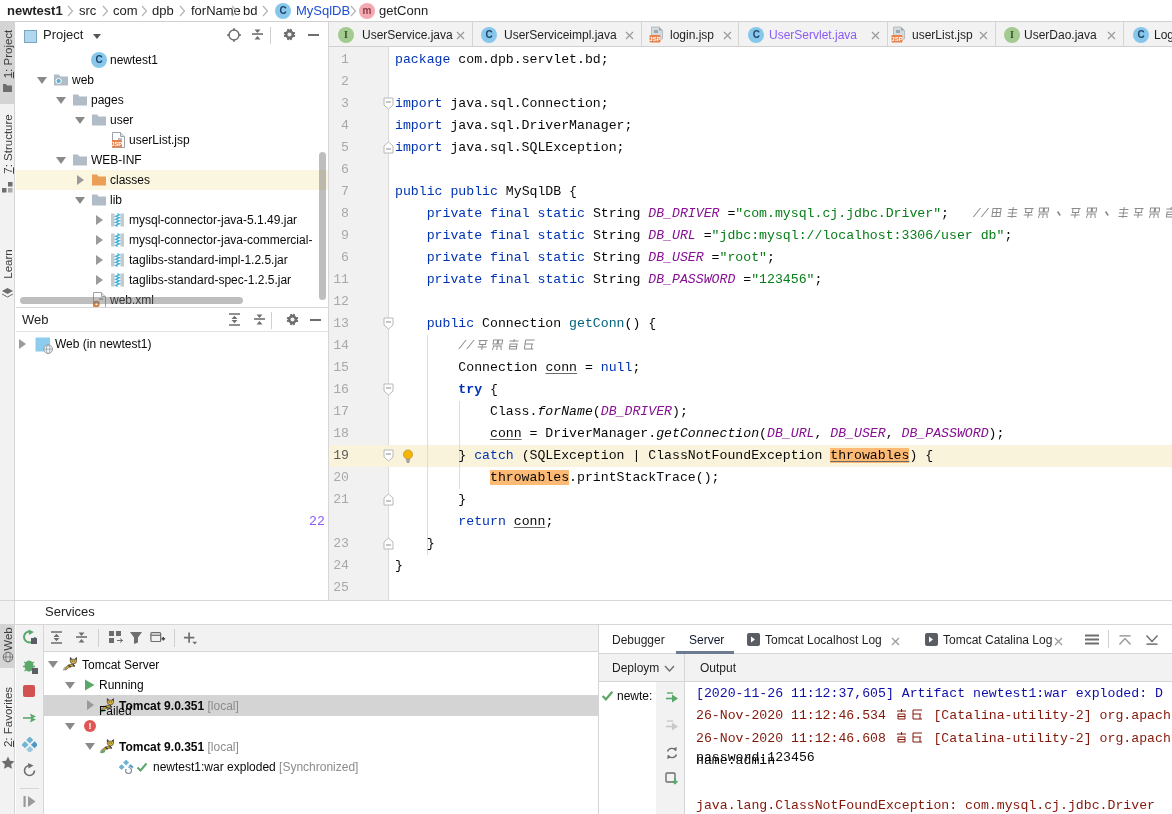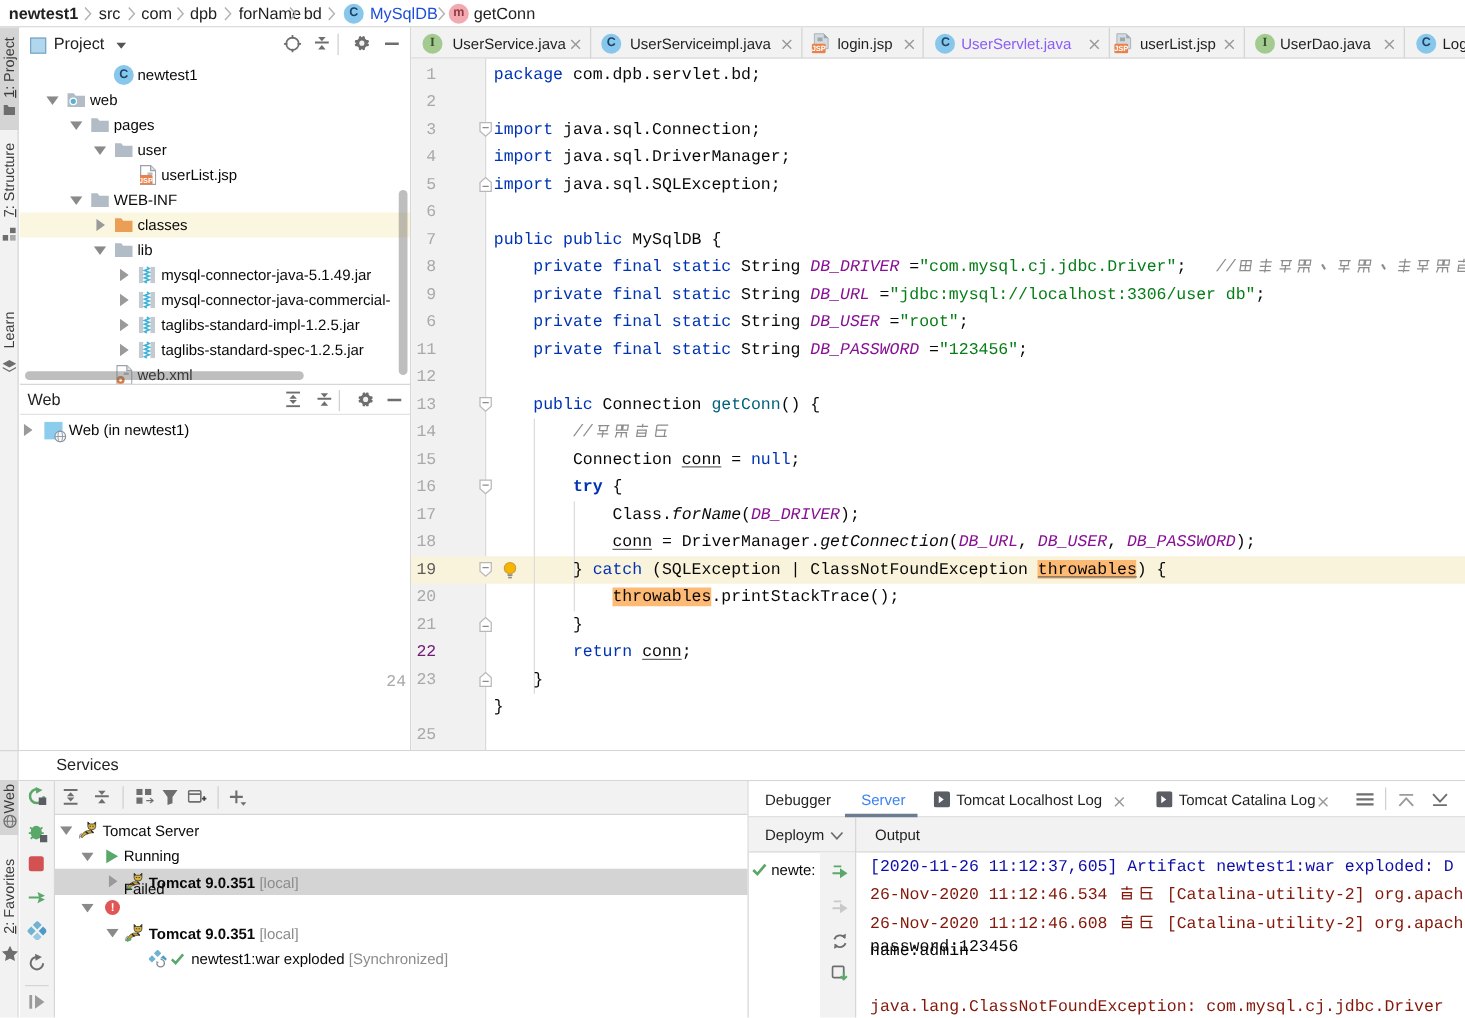--- a/index.html
+++ b/index.html
@@ -300,23 +300,23 @@
 <div class="ab mono" style="left:309px;top:294.0px;width:40px;text-align:right;color:#a9a9a9">12</div>
 <div class="ab mono" style="left:309px;top:316.0px;width:40px;text-align:right;color:#a9a9a9">13</div>
 <div class="ab mono" style="left:309px;top:338.0px;width:40px;text-align:right;color:#a9a9a9">14</div>
 <div class="ab mono" style="left:309px;top:360.0px;width:40px;text-align:right;color:#a9a9a9">15</div>
 <div class="ab mono" style="left:309px;top:382.0px;width:40px;text-align:right;color:#a9a9a9">16</div>
 <div class="ab mono" style="left:309px;top:404.0px;width:40px;text-align:right;color:#a9a9a9">17</div>
 <div class="ab mono" style="left:309px;top:426.0px;width:40px;text-align:right;color:#a9a9a9">18</div>
 <div class="ab mono" style="left:309px;top:448.0px;width:40px;text-align:right;color:#5c5c5c">19</div>
 <div class="ab mono" style="left:309px;top:470.0px;width:40px;text-align:right;color:#a9a9a9">20</div>
 <div class="ab mono" style="left:309px;top:492.0px;width:40px;text-align:right;color:#a9a9a9">21</div>
-<div class="ab mono" style="left:309px;top:514.0px;width:40px;text-align:right;color:#701a75">22</div>
+<div class="ab mono" style="left:309px;top:514.0px;width:40px;color:#8b5cf6">22</div>
 <div class="ab mono" style="left:309px;top:536.0px;width:40px;text-align:right;color:#a9a9a9">23</div>
-<div class="ab mono" style="left:309px;top:538px;width:40px;text-align:left;color:#a9a9a9">24</div>
+<div class="ab mono" style="left:309px;top:558.0px;width:40px;text-align:right;color:#a9a9a9">24</div>
 <div class="ab mono" style="left:309px;top:580.0px;width:40px;text-align:right;color:#a9a9a9">25</div>
 <svg class="ic" style="left:383px;top:96.5px" width="11" height="13" viewBox="0 0 11 13">
     <path d="M1 1 h9 v7 L5.5 12 L1 8z" fill="#fff" stroke="#b8b8b8"></path>
     <path d="M3 5h5" stroke="#8c8c8c"></path>
   </svg>
 <svg class="ic" style="left:383px;top:316.5px" width="11" height="13" viewBox="0 0 11 13">
     <path d="M1 1 h9 v7 L5.5 12 L1 8z" fill="#fff" stroke="#b8b8b8"></path>
     <path d="M3 5h5" stroke="#8c8c8c"></path>
   </svg>
 <svg class="ic" style="left:383px;top:382.5px" width="11" height="13" viewBox="0 0 11 13">
@@ -559,21 +559,21 @@
     <path d="M5.8 9 l0.8 2 1.5-1.5z" fill="#7f8b94"></path>
   </svg>
 <svg class="ic" style="left:136px;top:760.5px" width="12" height="12" viewBox="0 0 12 12">
     <path d="M1.5 6.5 L4.5 9.5 L10.5 2.5" stroke="#59a869" stroke-width="2" fill="none"></path>
   </svg>
 <div class="row" style="left:153px;top:760.3px">newtest1:war exploded <span class="g">[Synchronized]</span></div>
 <div class="ab" style="left:598px;top:624px;width:1px;height:190px;background:#d6d6d6"></div>
 <div class="ab" style="left:599px;top:625px;width:573px;height:28px;background:#fff"></div>
 <div class="ab" style="left:599px;top:653px;width:573px;height:1px;background:#d6d6d6"></div>
 <div class="ab" style="left:612px;top:633px;font-size:12px;color:#1f1f1f">Debugger</div>
-<div class="ab" style="left:689px;top:633px;font-size:12px;color:#3b82f6">Server</div>
+<div class="ab" style="left:689px;top:633px;font-size:12px;color:#0f172a">Server</div>
 <div class="ab" style="left:676px;top:651px;width:58px;height:3px;background:#6c7b8f"></div>
 <svg class="ic" style="left:747px;top:633px" width="13" height="13" viewBox="0 0 13 13">
     <rect x="0" y="0" width="13" height="13" rx="2" fill="#5a5d63"></rect>
     <path d="M4 3.5 L8 6.5 L4 9.5z" fill="#fff"></path>
   </svg>
 <div class="ab" style="left:765px;top:633px;font-size:12px;color:#1f1f1f">Tomcat Localhost Log</div>
 <svg class="ic" style="left:890px;top:636px" width="11" height="11" viewBox="0 0 11 11">
     <path d="M2 2 L9 9 M9 2 L2 9" stroke="#9a9a9a" stroke-width="1.2"></path>
   </svg>
 <svg class="ic" style="left:925px;top:633px" width="13" height="13" viewBox="0 0 13 13">

